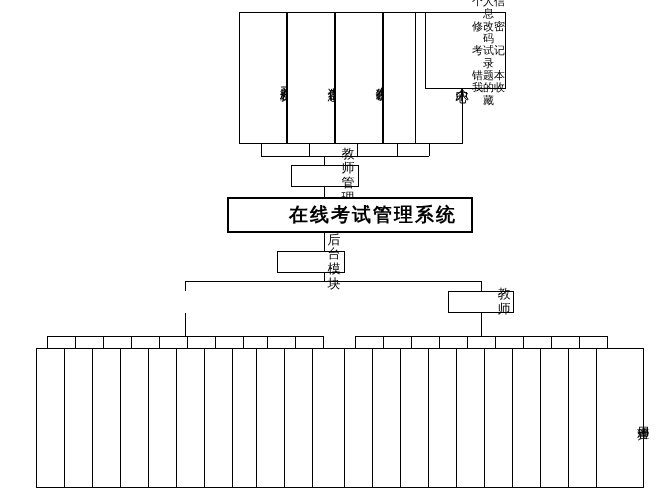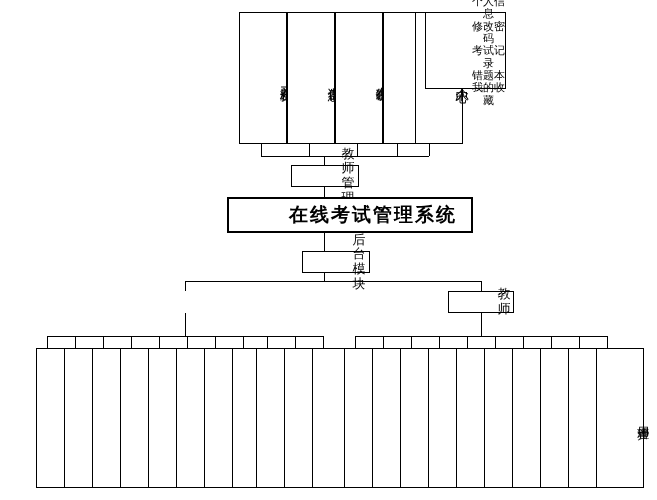--- a/index.html
+++ b/index.html
@@ -111,21 +111,21 @@
   </div>
 
   <div class="line vline" style="left:324px; top:187px; height:10px;"></div>
 
   <div class="box hbox title-box" style="left:227px; top:197px; width:246px; height:36px;">
     <span class="txt">在线考试管理系统</span>
   </div>
 
   <div class="line vline" style="left:324px; top:233px; height:18px;"></div>
 
-  <div class="box hbox mid-box" style="left:302px; top:251px; width:68px; height:22px;">
+  <div class="box hbox mid-box" style="left:277px; top:251px; width:68px; height:22px;">
     <span class="txt">后台模块</span>
   </div>
 
   <div class="line hline" style="left:185px; top:281px; width:296px;"></div>
   <div class="line vline" style="left:324px; top:273px; height:8px;"></div>
   <div class="line vline" style="left:185px; top:281px; height:10px;"></div>
   <div class="line vline" style="left:481px; top:281px; height:10px;"></div>
 
   <div class="box hbox role-box" style="left:448px; top:291px; width:66px; height:22px;">
     <span class="txt">教师</span>

